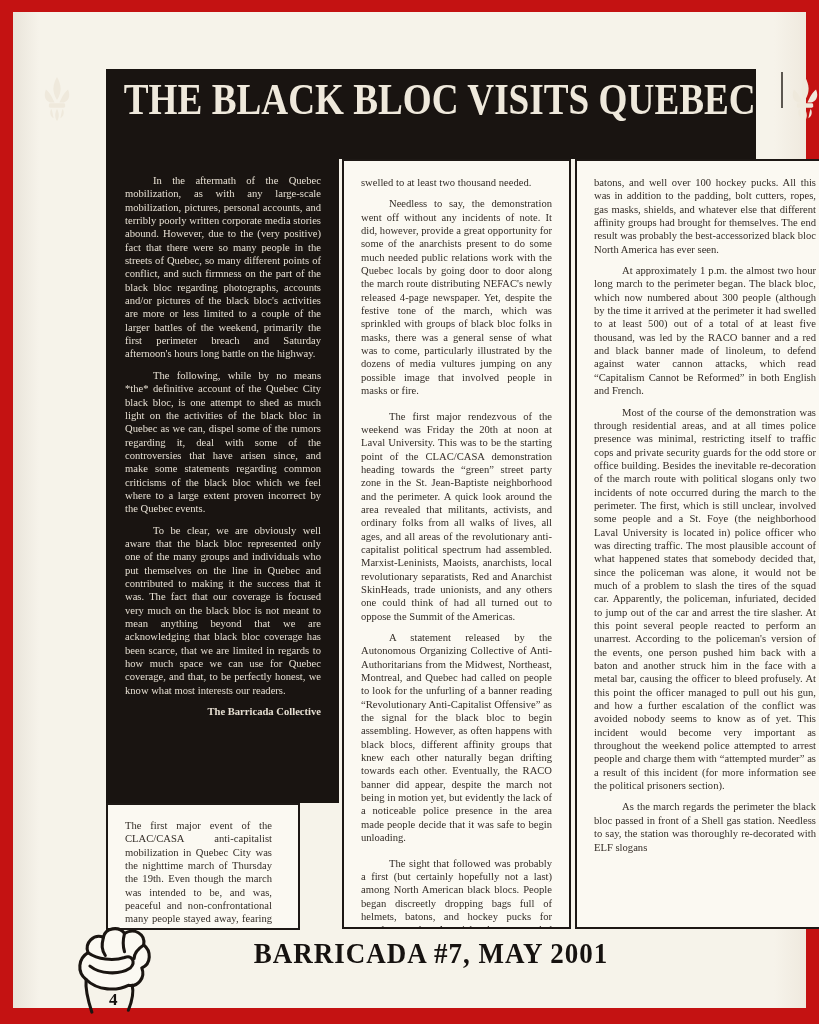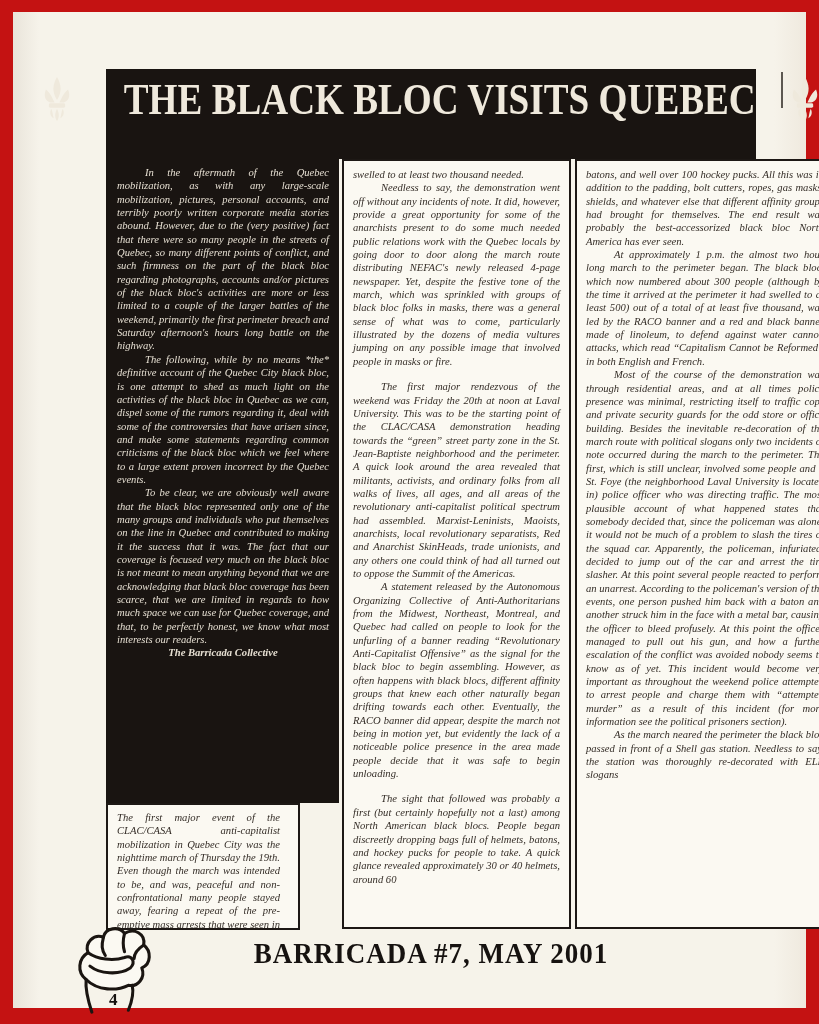--- a/index.html
+++ b/index.html
@@ -29,28 +29,28 @@
   .banner-title{
     font-weight:bold; font-size:40px; letter-spacing:0px; white-space:nowrap;
     transform:scale(0.93,1.1); line-height:1;
   }
   .banner-subtitle{
     font-weight:bold; font-size:16px; letter-spacing:1.4px; white-space:nowrap; margin-top:4px;
   }
   .tick-mark{position:absolute; left:768px; top:60px; width:2px; height:36px; background:#2a241f; opacity:.75;}
   
   .col{position:absolute; font-size:10.6px; line-height:13.35px; color:var(--ink); text-align:justify; overflow:hidden;}
-  .col p{text-indent:28px; margin:0;font-style:italic;}
+  .col p{text-indent:28px; margin:8px;}
   .col p.noindent{text-indent:0;}
   .col p.gap{margin-top:12px;}
   .col1-black{
     left:93px; top:146px; width:233px; height:645px;
     background:var(--banner_bg); color:#e6dfd2; padding:8px 10px 0 11px;
   }
-  .byline{font-weight:bold; margin-top:14px; text-indent:0 !important; text-align:center;}
+  .byline{font-weight:bold; margin-top:14px; text-indent:0 !important; text-align:right;}
   .col1-white{
     left:93px; top:791px; width:194px; height:127px;
     background:var(--paper_hi); border:2px solid var(--box_border); padding:6px 18px 0 9px;
   }
   .col2{
     left:329px; top:147px; width:229px; height:770px;
     background:var(--paper_hi); border:2px solid var(--box_border); padding:7px 9px 0 9px;
   }
   .col3{
     left:562px; top:147px; width:260px; height:770px;
@@ -118,21 +118,21 @@
     <p>Needless to say, the demonstration went off without any incidents of note. It did, however, provide a great opportunity for some of the anarchists present to do some much needed public relations work with the Quebec locals by going door to door along the march route distributing NEFAC's newly released 4-page newspaper.  Yet, despite the festive tone of the march, which was sprinkled with groups of black bloc folks in masks, there was a general sense of what was to come, particularly illustrated by the dozens of media vultures jumping on any possible image that involved people in masks or fire.</p>
     <p class="gap">The first major rendezvous of the weekend was Friday the 20th at noon at Laval University.  This was to be the starting point of the CLAC/CASA demonstration heading towards the “green” street party zone in the St. Jean-Baptiste neighborhood and the perimeter.  A quick look around the area revealed that militants, activists, and ordinary folks from all walks of lives, all ages, and all areas of the revolutionary anti-capitalist political spectrum had assembled.  Marxist-Leninists, Maoists, anarchists, local revolutionary separatists, Red and Anarchist SkinHeads, trade unionists, and any others one could think of had all turned out to oppose the Summit of the Americas.</p>
     <p>A statement released by the Autonomous Organizing Collective of Anti-Authoritarians from the Midwest, Northeast, Montreal, and Quebec had called on people to look for the unfurling of a banner reading “Revolutionary Anti-Capitalist Offensive” as the signal for the black bloc to begin assembling.  However, as often happens with black blocs, different affinity groups that knew each other naturally began drifting towards each other.  Eventually, the RACO banner did appear, despite the march not being in motion yet, but evidently the lack of a noticeable police presence in the area made people decide that it was safe to begin unloading.</p>
     <p class="gap">The sight that followed was probably a first (but certainly hopefully not a last) among North American black blocs. People began discreetly dropping bags full of helmets, batons, and hockey pucks for people to take.  A quick glance revealed approximately 30 or 40 helmets, around 60</p>
   </div>
 
   <div class="col col3">
     <p class="noindent">batons, and well over 100 hockey pucks. All this was in addition to the padding, bolt cutters, ropes, gas masks, shields, and whatever else that different affinity groups had brought for themselves.  The end result was probably the best-accessorized black bloc North America has ever seen.</p>
     <p>At approximately 1 p.m. the almost two hour long march to the perimeter began.  The black bloc, which now numbered about 300 people (although by the time it arrived at the perimeter it had swelled to at least 500) out of a total of at least five thousand, was led by the RACO banner and a red and black banner made of linoleum, to defend against water cannon attacks, which read “Capitalism Cannot be Reformed” in both English and French.</p>
     <p>Most of the course of the demonstration was through residential areas, and at all times police presence was minimal, restricting itself to traffic cops and private security guards for the odd store or office building.    Besides the inevitable re-decoration of the march route with political slogans only two incidents of note occurred during the march to the perimeter.  The first, which is still unclear, involved some people and a St. Foye (the neighborhood Laval University is located in) police officer who was directing traffic.  The most plausible account of what happened states that somebody decided that, since the policeman was alone, it would not be much of a problem to slash the tires of the squad car. Apparently, the policeman, infuriated, decided to jump out of the car and arrest the tire slasher.  At this point several people reacted to perform an unarrest.  According to the policeman's version of the events, one person pushed him back with a baton and another struck him in the face with a metal bar, causing the officer to bleed profusely.  At this point the officer managed to pull out his gun, and how a further escalation of the conflict was avoided nobody seems to know as of yet.  This incident would become very important as throughout the weekend police attempted to arrest people and charge them with “attempted murder” as a result of this incident (for more information see the political prisoners section).</p>
-    <p>As the march neared the perimeter the black bloc passed in front of a Shell gas station.  Needless to say, the station was thoroughly re-decorated with ELF slogans</p>
+    <p>As the march regards the perimeter the black bloc passed in front of a Shell gas station.  Needless to say, the station was thoroughly re-decorated with ELF slogans</p>
   </div>
 
   <div class="footer-issue">BARRICADA #7, MAY 2001</div>
 
   <svg class="fist" viewBox="0 0 100 100">
     <g fill="#fbf9f2" stroke="#1a1511" stroke-width="3.2" stroke-linejoin="round" stroke-linecap="round">
       <path d="M22 62 C12 54 14 40 24 34 C20 24 30 14 40 18 C42 8 56 6 62 14 C72 8 84 14 82 26 C90 32 90 46 80 50 C84 60 76 70 66 68 C54 74 34 74 22 62 Z"></path>
       <path d="M40 18 C38 26 38 31 42 37" fill="none"></path>
       <path d="M62 14 C60 22 60 27 62 33" fill="none"></path>
       <path d="M82 26 C76 30 72 34 72 40" fill="none"></path>

